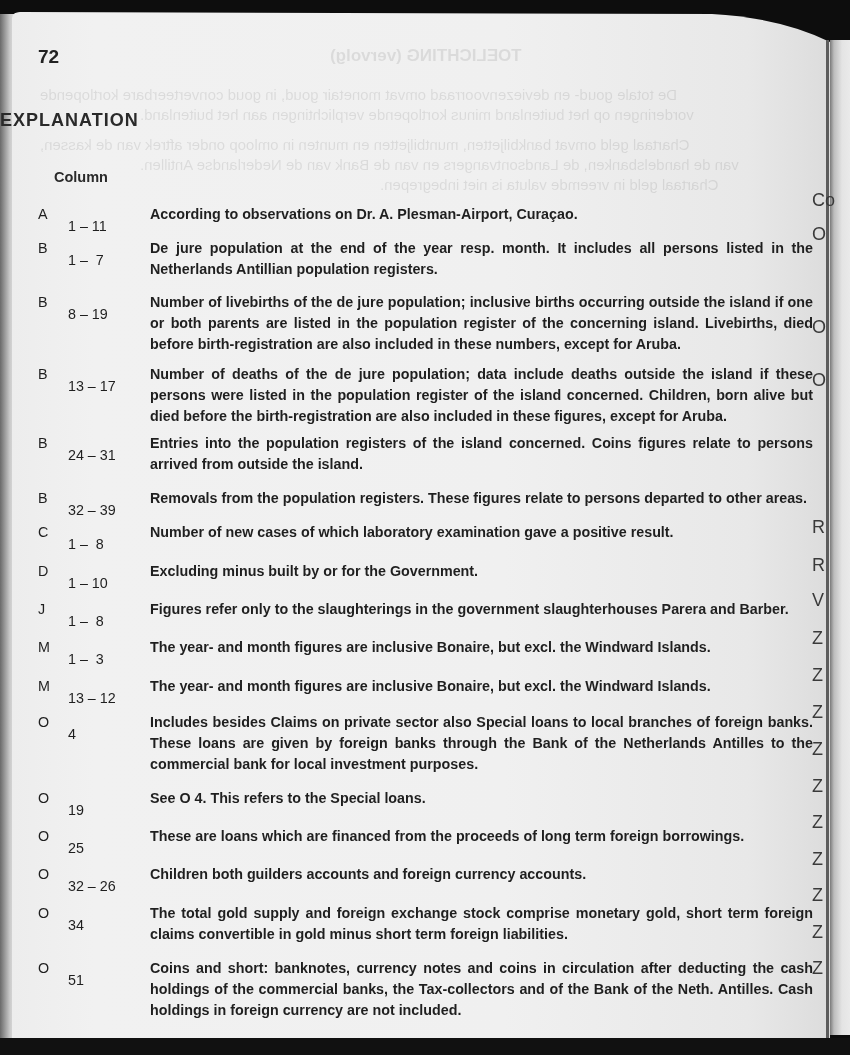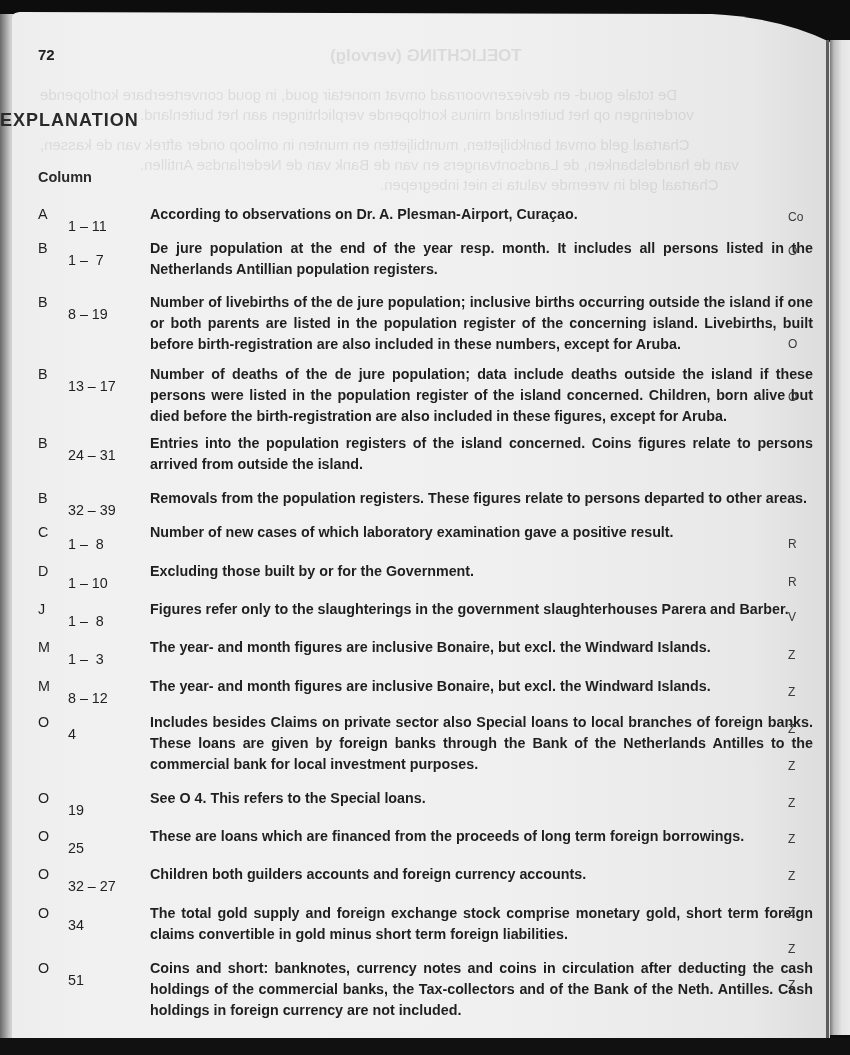--- a/index.html
+++ b/index.html
@@ -63,38 +63,38 @@
       font-size: 15px;
       transform: scaleX(-1);
       white-space: nowrap;
       pointer-events: none;
       font-family: "Liberation Sans", sans-serif;
     }
     .page-number {
       position: absolute;
       left: 38px;
       top: 46px;
-      font-size: 15px;
+      font-size: 19px;
       font-weight: bold;
       color: #222;
     }
     .title {
       position: absolute;
       left: 0;
       width: 850px;
       top: 110px;
       text-align: left;
       font-size: 18px;
       font-weight: bold;
       letter-spacing: 1px;
       color: #2a2a2a;
     }
     .column-header {
       position: absolute;
-      left: 38px;
+      left: 54px;
       top: 169px;
       font-size: 14.5px;
       font-weight: bold;
       color: #2a2a2a;
     }
     .entries {
       position: absolute;
       left: 38px;
       top: 0;
       width: 780px;
@@ -123,24 +123,23 @@
     .entry .col-text {
       position: absolute;
       left: 112px;
       top: 0;
       width: 663px;
       text-align: justify;
       font-weight: bold;
     }
     .next-page-col {
       position: absolute;
-      left: 788px;
-      font-size: 12px;
+      left: 812px;
+      font-size: 18px;
       color: #3a3a3a;
-      margin-top: 20px;
     }
   </style>
 </head>
 <body>
 
 <div class="left-edge"></div>
 <div class="page"></div>
 <div class="gutter-line"></div>
 <div class="right-page"></div>
 <div class="bottom-dark"></div>
@@ -163,21 +162,21 @@
     <span class="col-text">According to observations on Dr. A. Plesman-Airport, Curaçao.</span>
   </div>
   <div class="entry" style="top:238px;">
     <span class="col-letter">B</span>
     <span class="col-range">1 –  7</span>
     <span class="col-text">De jure population at the end of the year resp. month. It includes all persons listed in the Netherlands Antillian population registers.</span>
   </div>
   <div class="entry" style="top:292px;">
     <span class="col-letter">B</span>
     <span class="col-range">8 – 19</span>
-    <span class="col-text">Number of livebirths of the de jure population; inclusive births occurring outside the island if one or both parents are listed in the population register of the concerning island. Livebirths, built before birth-registration are also included in these numbers, except for Aruba.</span>
+    <span class="col-text">Number of livebirths of the de jure population; inclusive births occurring outside the island if one or both parents are listed in the population register of the concerning island. Livebirths, died before birth-registration are also included in these numbers, except for Aruba.</span>
   </div>
   <div class="entry" style="top:364px;">
     <span class="col-letter">B</span>
     <span class="col-range">13 – 17</span>
     <span class="col-text">Number of deaths of the de jure population; data include deaths outside the island if these persons were listed in the population register of the island concerned. Children, born alive but died before the birth-registration are also included in these figures, except for Aruba.</span>
   </div>
   <div class="entry" style="top:433px;">
     <span class="col-letter">B</span>
     <span class="col-range">24 – 31</span>
     <span class="col-text">Entries into the population registers of the island concerned. Coins figures relate to persons arrived from outside the island.</span>
@@ -188,55 +187,55 @@
     <span class="col-text">Removals from the population registers. These figures relate to persons departed to other areas.</span>
   </div>
   <div class="entry" style="top:522px;">
     <span class="col-letter">C</span>
     <span class="col-range">1 –  8</span>
     <span class="col-text">Number of new cases of which laboratory examination gave a positive result.</span>
   </div>
   <div class="entry" style="top:561px;">
     <span class="col-letter">D</span>
     <span class="col-range">1 – 10</span>
-    <span class="col-text">Excluding those built by or for the Government.</span>
+    <span class="col-text">Excluding minus built by or for the Government.</span>
   </div>
   <div class="entry" style="top:599px;">
     <span class="col-letter">J</span>
     <span class="col-range">1 –  8</span>
     <span class="col-text">Figures refer only to the slaughterings in the government slaughterhouses Parera and Barber.</span>
   </div>
   <div class="entry" style="top:637px;">
     <span class="col-letter">M</span>
     <span class="col-range">1 –  3</span>
     <span class="col-text">The year- and month figures are inclusive Bonaire, but excl. the Windward Islands.</span>
   </div>
   <div class="entry" style="top:676px;">
     <span class="col-letter">M</span>
-    <span class="col-range">8 – 12</span>
+    <span class="col-range">13 – 12</span>
     <span class="col-text">The year- and month figures are inclusive Bonaire, but excl. the Windward Islands.</span>
   </div>
   <div class="entry" style="top:712px;">
     <span class="col-letter">O</span>
     <span class="col-range">4</span>
     <span class="col-text">Includes besides Claims on private sector also Special loans to local branches of foreign banks. These loans are given by foreign banks through the Bank of the Netherlands Antilles to the commercial bank for local investment purposes.</span>
   </div>
   <div class="entry" style="top:788px;">
     <span class="col-letter">O</span>
     <span class="col-range">19</span>
     <span class="col-text">See O 4. This refers to the Special loans.</span>
   </div>
   <div class="entry" style="top:826px;">
     <span class="col-letter">O</span>
     <span class="col-range">25</span>
     <span class="col-text">These are loans which are financed from the proceeds of long term foreign borrowings.</span>
   </div>
   <div class="entry" style="top:864px;">
     <span class="col-letter">O</span>
-    <span class="col-range">32 – 27</span>
+    <span class="col-range">32 – 26</span>
     <span class="col-text">Children both guilders accounts and foreign currency accounts.</span>
   </div>
   <div class="entry" style="top:903px;">
     <span class="col-letter">O</span>
     <span class="col-range">34</span>
     <span class="col-text">The total gold supply and foreign exchange stock comprise monetary gold, short term foreign claims convertible in gold minus short term foreign liabilities.</span>
   </div>
   <div class="entry" style="top:958px;">
     <span class="col-letter">O</span>
     <span class="col-range">51</span>

